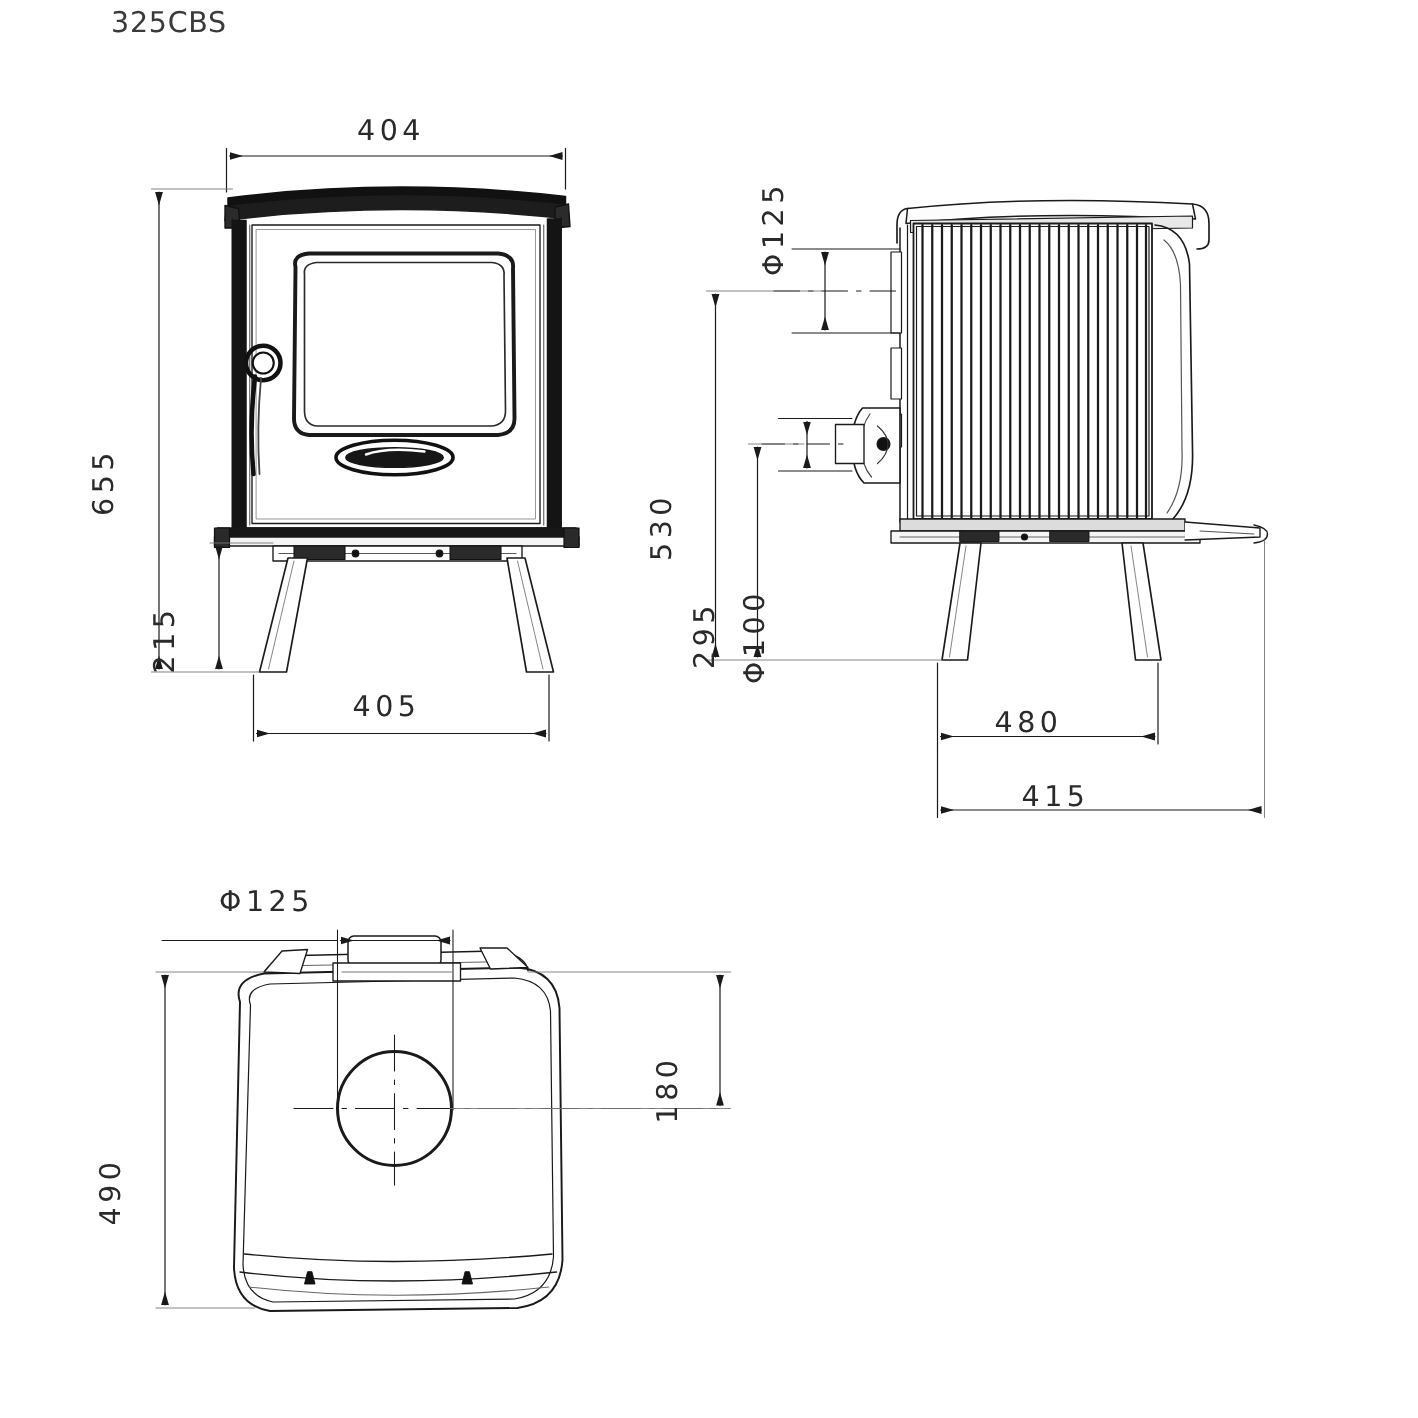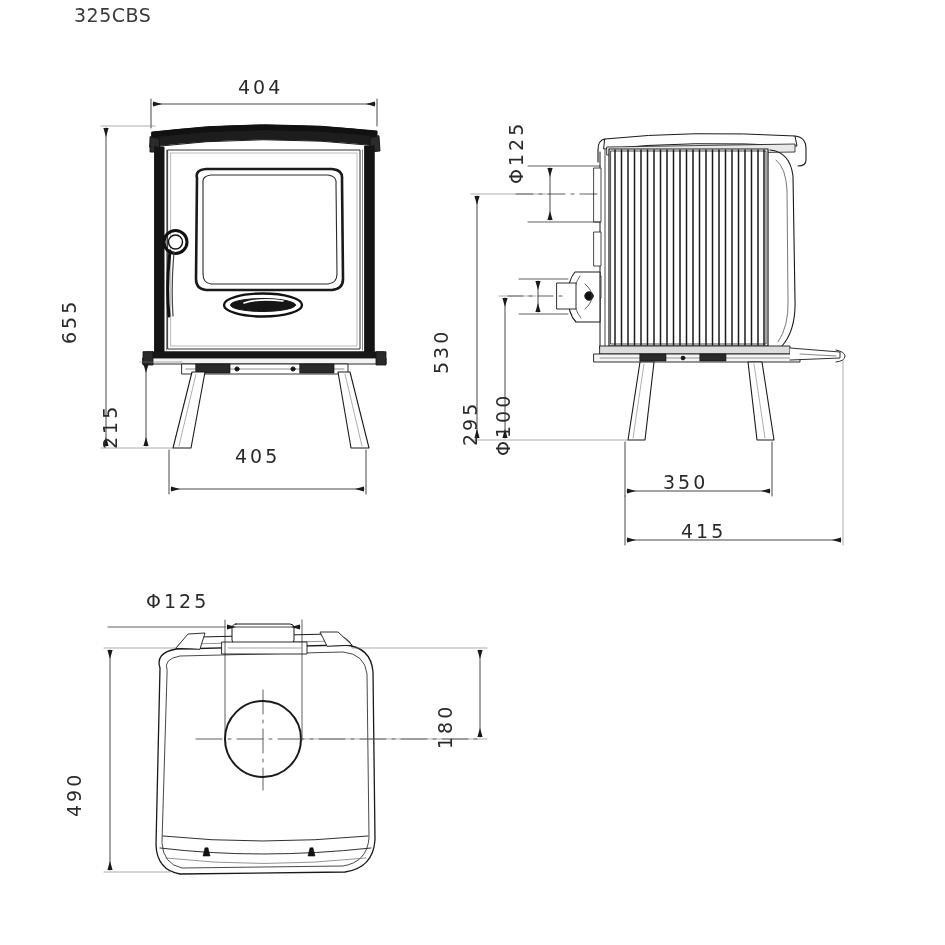--- a/index.html
+++ b/index.html
@@ -294,26 +294,26 @@
         <line x1="300" y1="739" x2="487" y2="739" stroke="#777" stroke-width="0.6"></line>
         <line x1="480" y1="650" x2="480" y2="737" marker-start="url(#arrInL)" marker-end="url(#arrIn)"></line>
       </g>
 
     </g>
   </svg>
 
   <div class="dim" style="left:238px; top:76px;">404</div>
   <div class="dim vert" style="left:80px; top:322px;">655</div>
   <div class="dim vert" style="left:121px; top:427px;">215</div>
-  <div class="dim" style="left:235px; top:445px;">405</div>
+  <div class="dim" style="left:235px; top:460px;">405</div>
 
   <div class="dim vert" style="left:527px; top:162px;">Φ125</div>
   <div class="dim vert" style="left:452px; top:352px;">530</div>
   <div class="dim vert" style="left:481px; top:424px;">295</div>
   <div class="dim vert" style="left:514px; top:434px;">Φ100</div>
-  <div class="dim" style="left:663px; top:471px;">350</div>
+  <div class="dim" style="left:663px; top:471px;">480</div>
   <div class="dim" style="left:681px; top:520px;">415</div>
 
   <div class="dim" style="left:146px; top:590px;">Φ125</div>
   <div class="dim vert" style="left:85px; top:795px;">490</div>
   <div class="dim vert" style="left:456px; top:727px;">180</div>
 
 </div>
 
 </body></html>

